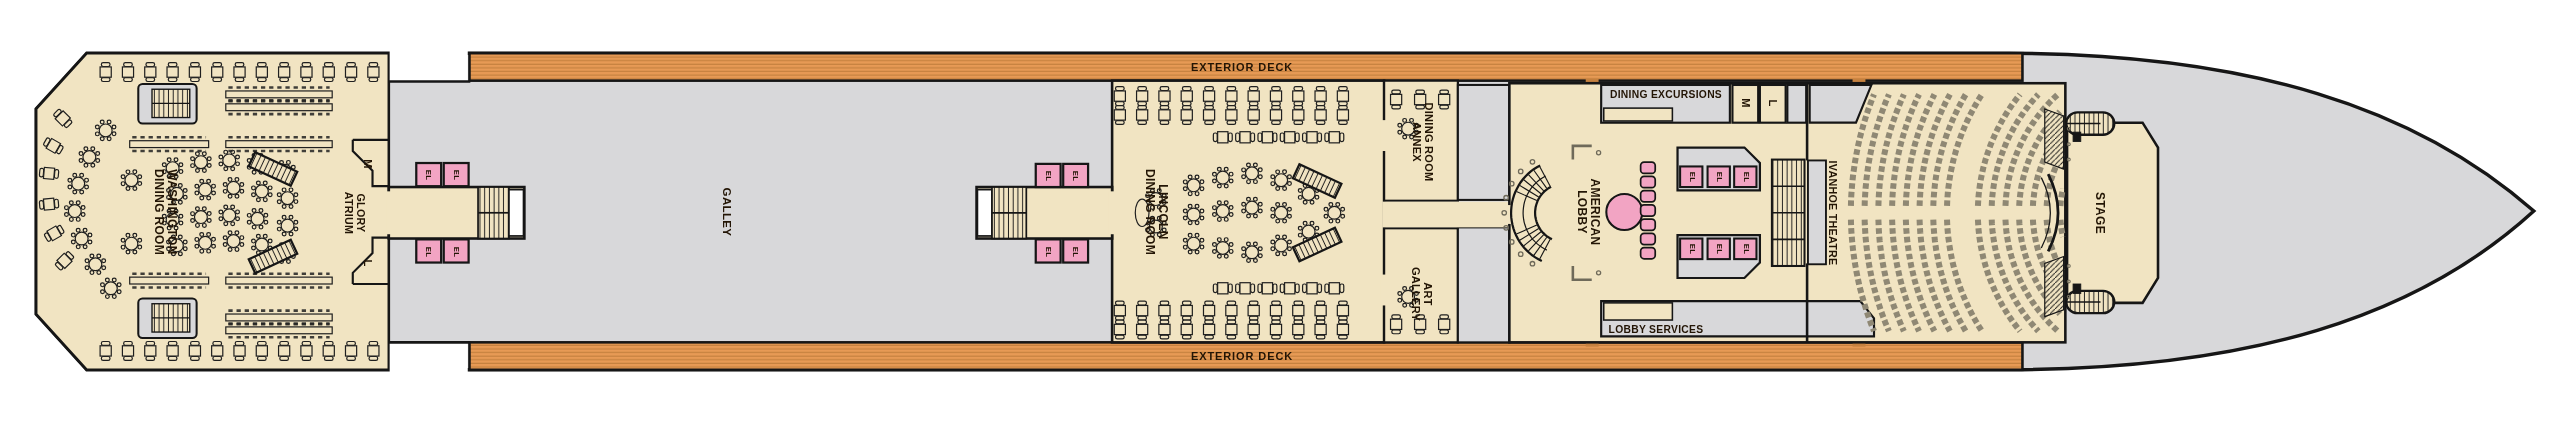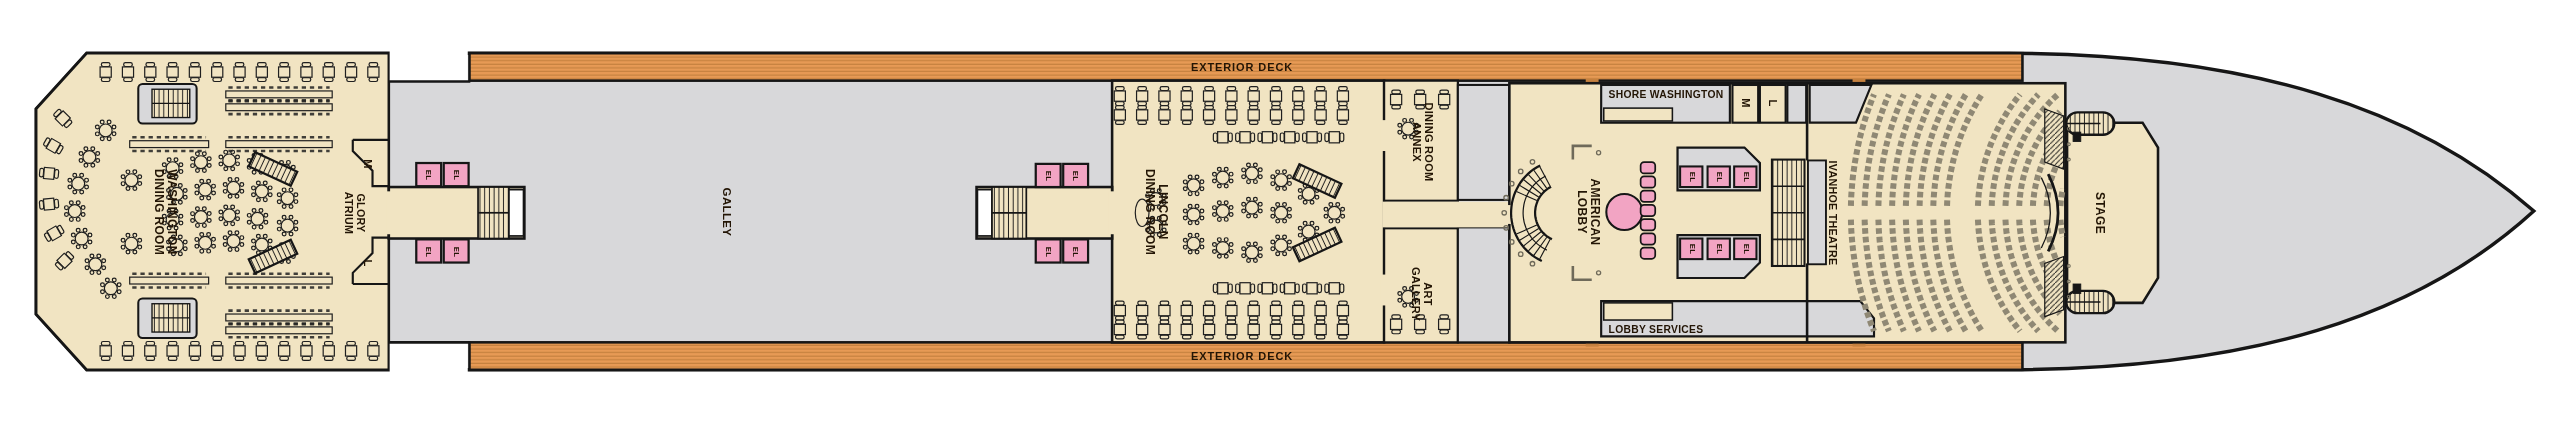--- a/index.html
+++ b/index.html
@@ -1318,21 +1318,21 @@
 <div class="lbl v" style="left:368px;top:263px;font-size:11px">L</div>
 <div class="lbl v" style="left:728px;top:212px;font-size:11.6px">GALLEY</div>
 <div class="lbl v" style="left:1156px;top:212px;font-size:12px">LINCOLN
 DINING ROOM</div>
 <div class="lbl v" style="left:1423px;top:142px;font-size:11px">DINING ROOM
 ANNEX</div>
 <div class="lbl v" style="left:1422px;top:294px;font-size:11px">ART
 GALLERY</div>
 <div class="lbl v" style="left:1588px;top:212px;font-size:12px">AMERICAN
 LOBBY</div>
-<div class="lbl" style="left:1666px;top:95px;font-size:10.3px">SHORE WASHINGTON</div>
+<div class="lbl" style="left:1666px;top:95px;font-size:10.3px">DINING EXCURSIONS</div>
 <div class="lbl v" style="left:1746px;top:103px;font-size:11px">M</div>
 <div class="lbl v" style="left:1773px;top:103px;font-size:11px">L</div>
 <div class="lbl" style="left:1656px;top:330px;font-size:10.3px">LOBBY SERVICES</div>
 <div class="lbl v" style="left:1833px;top:213px;font-size:10.7px">IVANHOE THEATRE</div>
 <div class="lbl v" style="left:2099px;top:213px;font-size:12px">STAGE</div>
 
 <div class="lbl v" style="left:428px;top:175px;font-size:7.7px">EL</div>
 <div class="lbl v" style="left:456px;top:175px;font-size:7.7px">EL</div>
 <div class="lbl v" style="left:428px;top:252px;font-size:7.7px">EL</div>
 <div class="lbl v" style="left:456px;top:252px;font-size:7.7px">EL</div>

